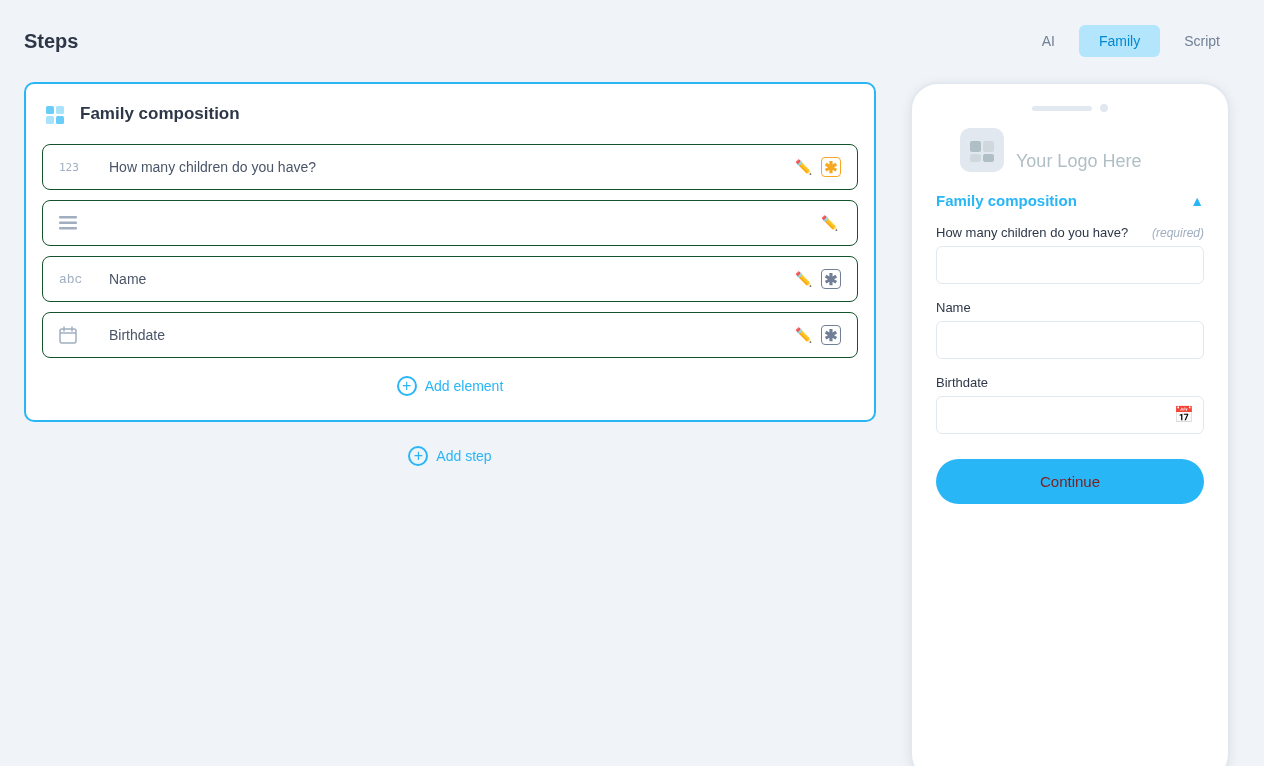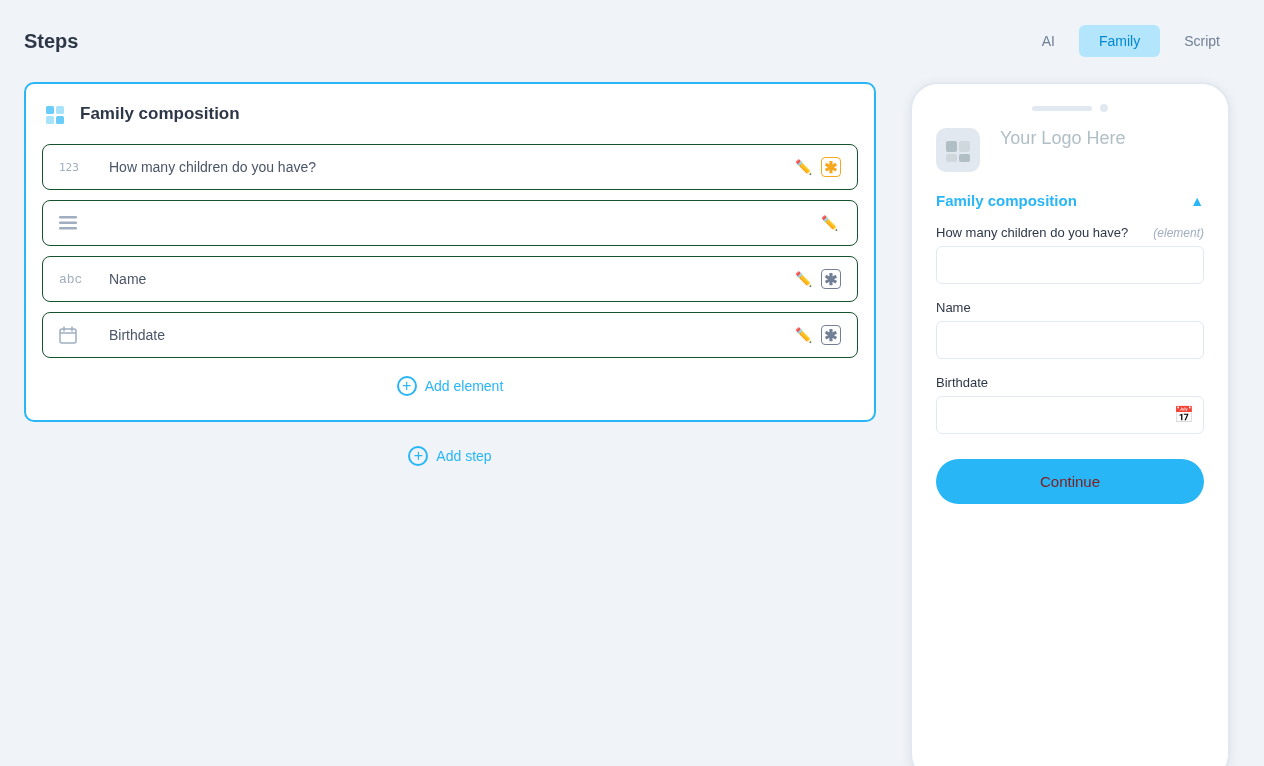--- a/index.html
+++ b/index.html
@@ -229,23 +229,24 @@
     }
     .phone-notch-dot {
       width: 8px;
       height: 8px;
       background: #e2e8f0;
       border-radius: 50%;
     }
 
     .phone-logo-area {
       display: flex;
-      align-items: flex-start;
-      gap: 20px;
+      align-items: flex-end;
+      gap: 12px;
       margin-bottom: 20px;
+      margin-left: 24px;
     }
     .logo-icon {
       width: 44px;
       height: 44px;
       background: #e2e8f0;
       border-radius: 10px;
       display: flex;
       align-items: center;
       justify-content: center;
       color: #a0aec0;
@@ -456,21 +457,21 @@
 
       
       <div class="phone-section-header">
         <span class="phone-section-title">Family composition</span>
         <span class="chevron-up">▲</span>
       </div>
 
       
       <div class="phone-field-label">
         <span style="font-weight:500;font-size:13px;color:#2d3748;">How many children do you have?</span>
-        <span class="required">(element)</span>
+        <span class="required">(required)</span>
       </div>
       <input class="phone-input" type="text" style="">
 
       
 
       
       <div class="phone-field-label">
         <span>Name</span>
       </div>
       <input class="phone-input" type="text" style="">

